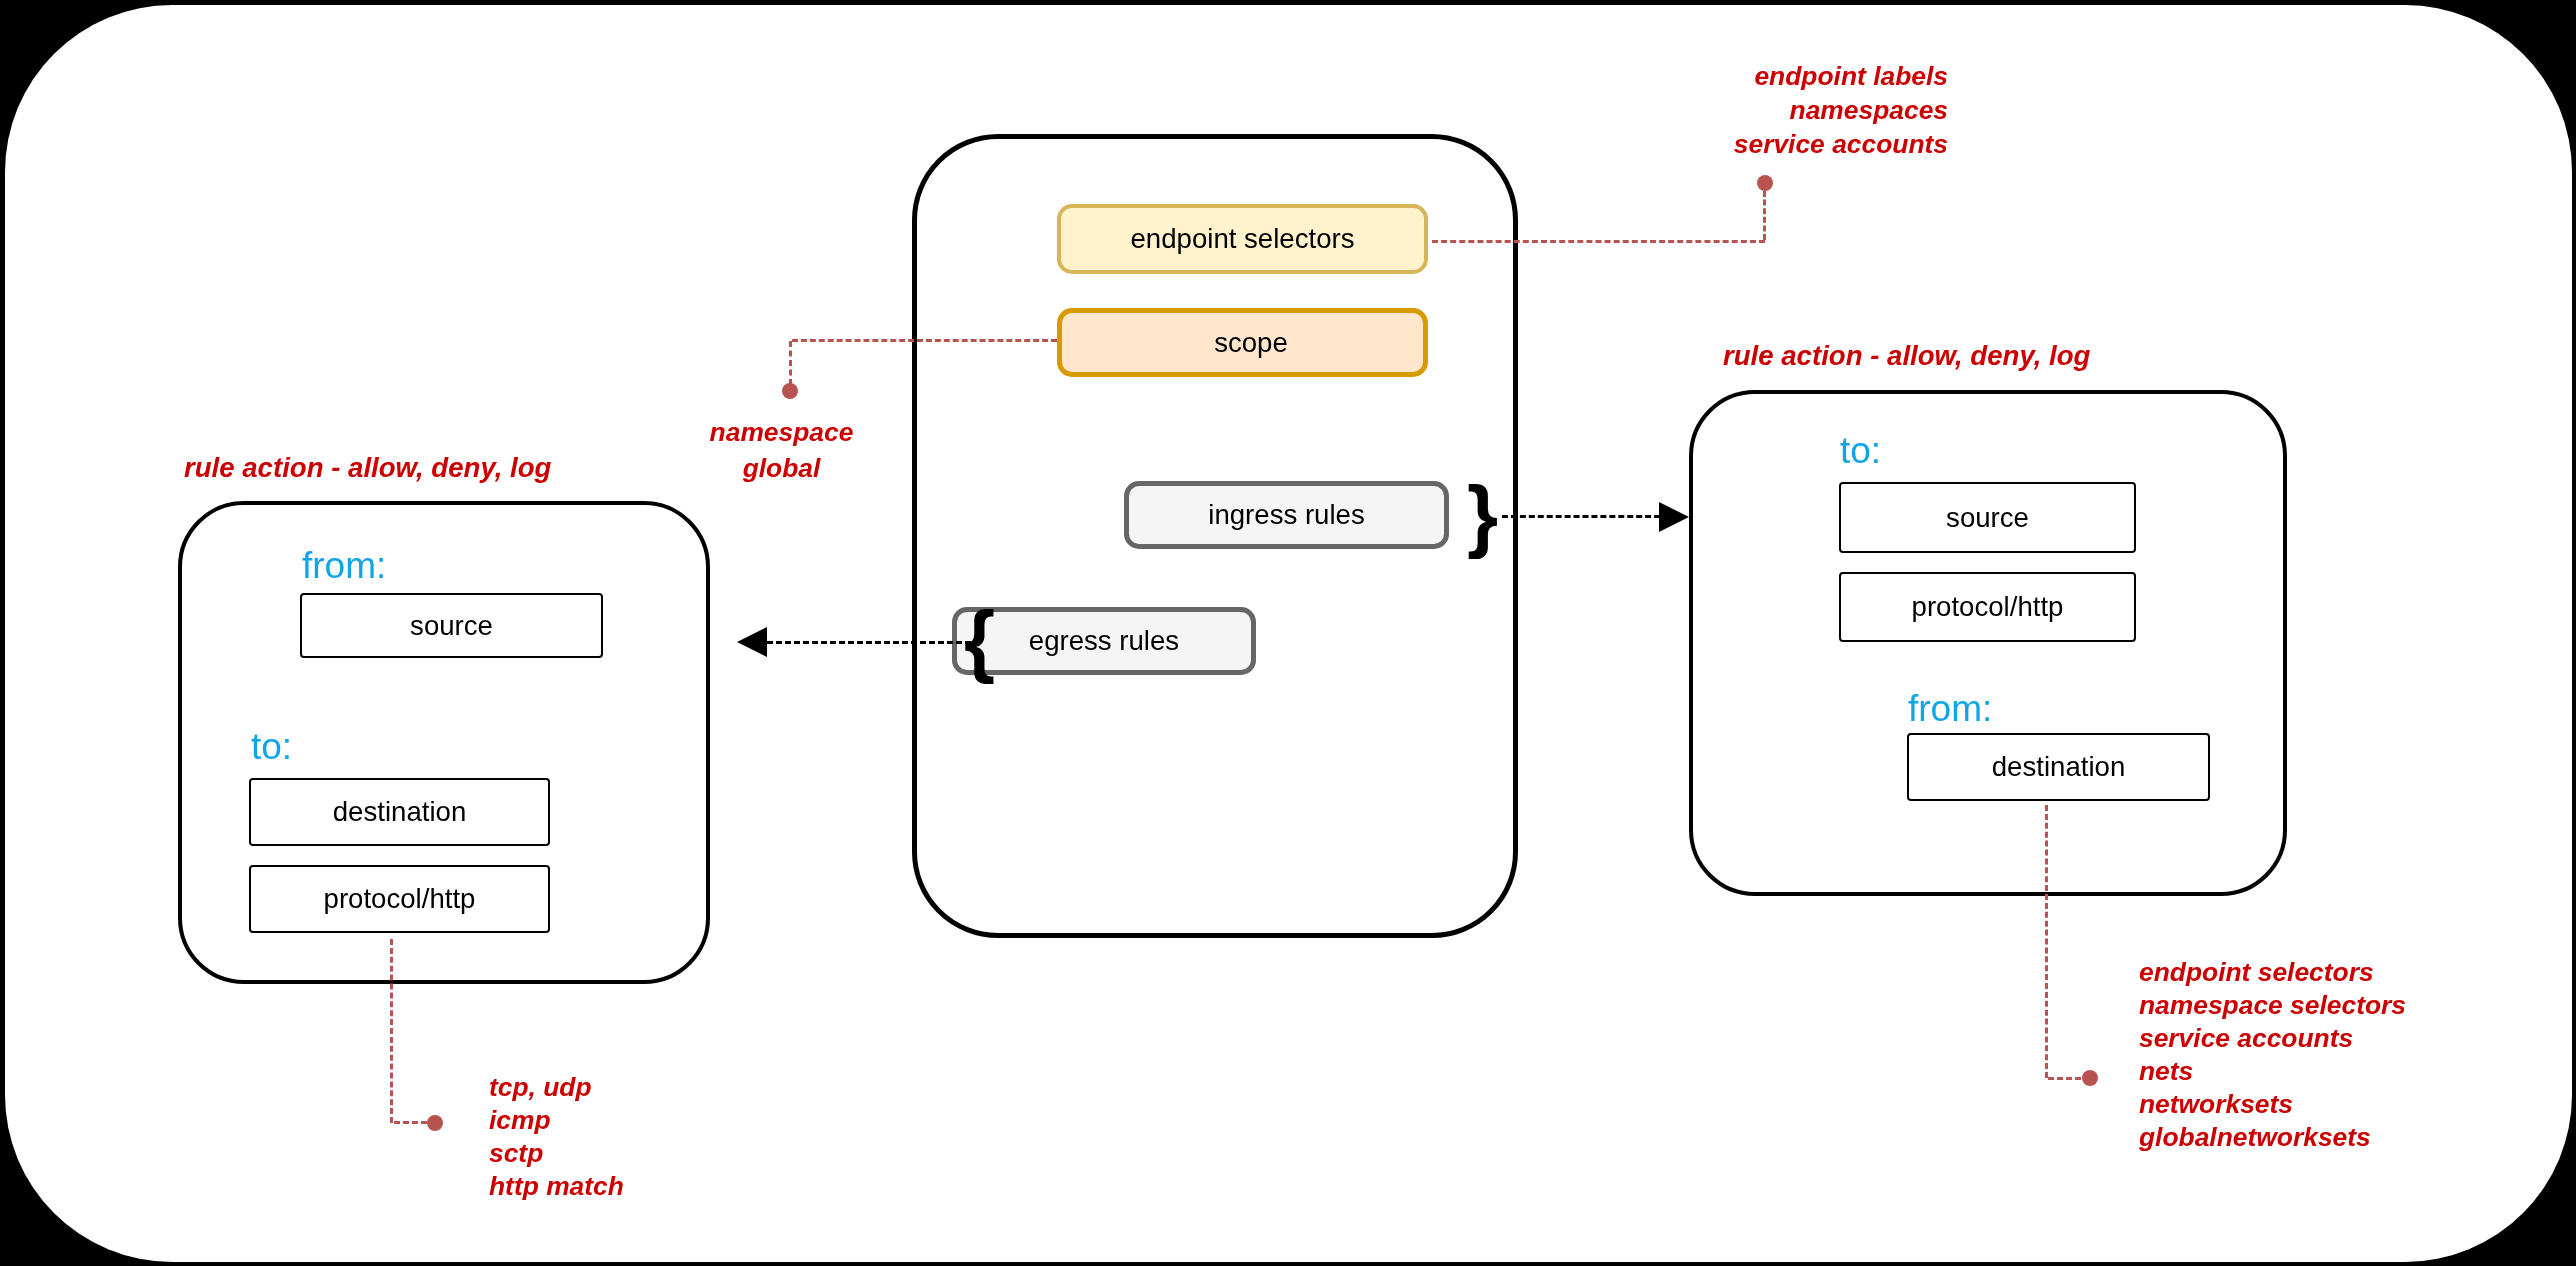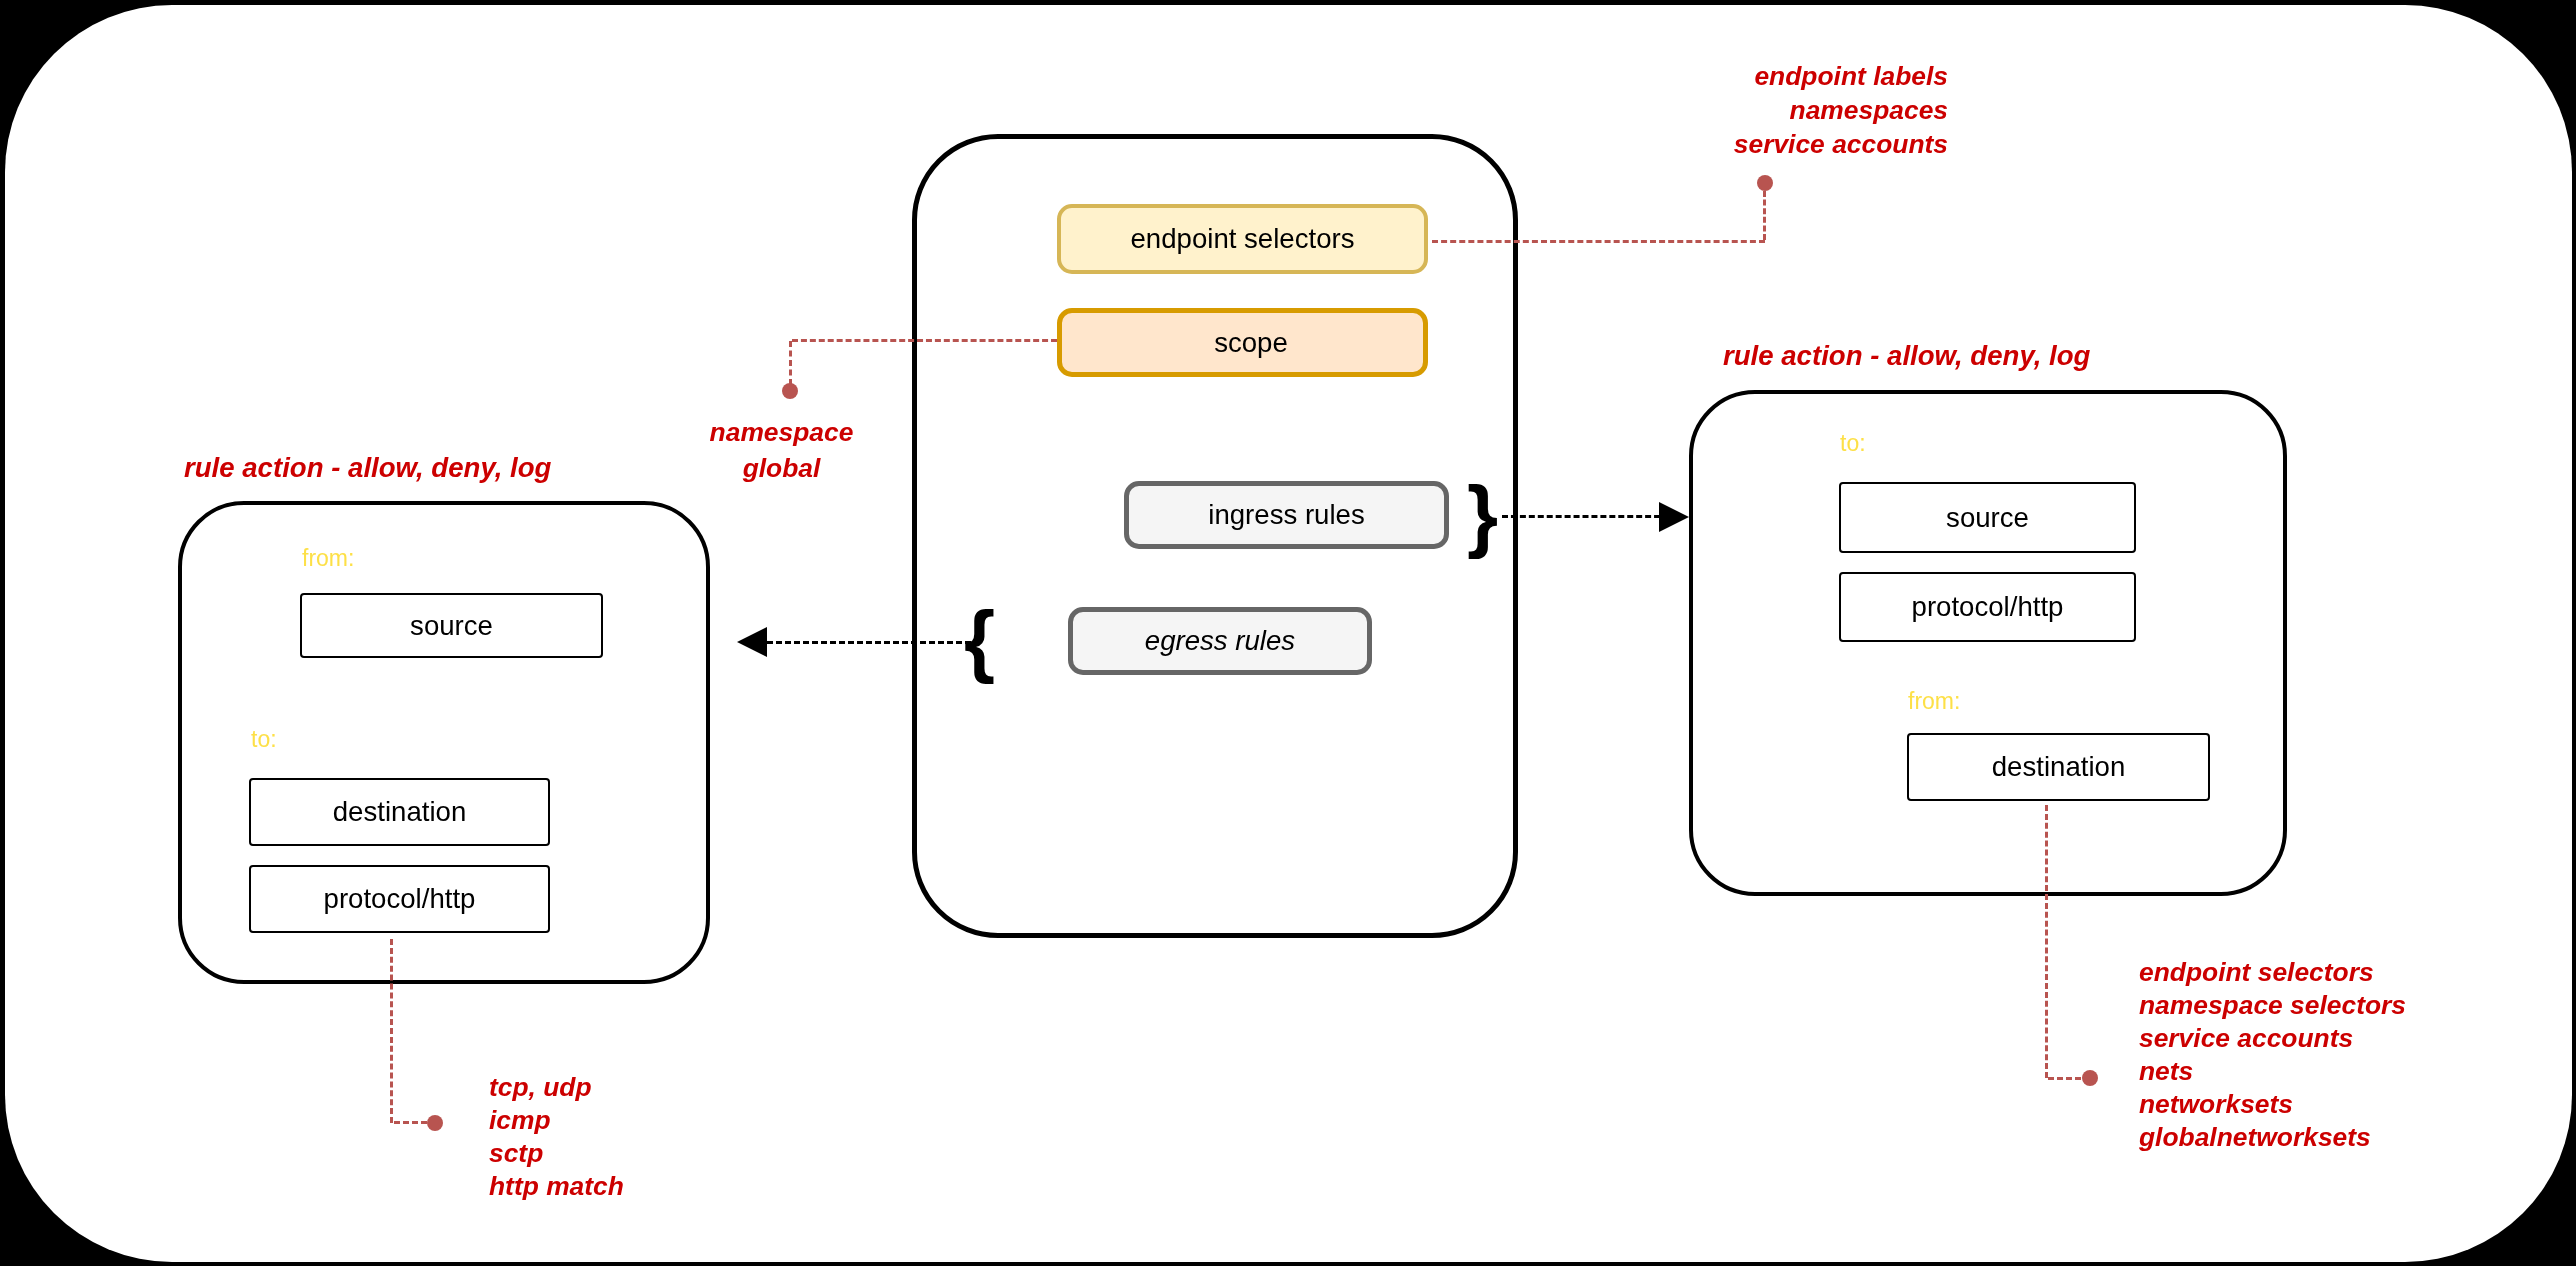--- a/index.html
+++ b/index.html
@@ -46,34 +46,34 @@
     white-space: nowrap;
   }
   .chip-yellow { background: #fff2cc; border: 4px solid #d6b656; border-radius: 15px; }
   .chip-orange { background: #ffe6cc; border: 5.2px solid #d79b00; border-radius: 15px; padding-left: 17px; }
   .chip-gray   { background: #f5f5f5; border: 5.2px solid #666666; border-radius: 15px; }
   .chip-white  { background: #ffffff; border: 2.9px solid #000000; border-radius: 4px; }
 
   #chip-endpoint-selectors { left: 1057px; top: 204px; width: 371px; height: 70px; }
   #chip-scope              { left: 1057px; top: 308px; width: 371px; height: 69px; }
   #chip-ingress            { left: 1124px; top: 481px; width: 325px; height: 68px; }
-  #chip-egress             { left: 1068px; top: 607px; width: 304px; height: 68px; font-style: italic; }
+  #chip-egress             { left: 952px; top: 607px; width: 304px; height: 68px; }
 
   #chip-source-left        { left: 300px; top: 593px; width: 303px; height: 65px; }
   #chip-destination-left   { left: 249px; top: 778px; width: 301px; height: 68px; }
   #chip-protocol-left      { left: 249px; top: 865px; width: 301px; height: 68px; }
 
   #chip-source-right       { left: 1839px; top: 482px; width: 297px; height: 71px; }
   #chip-protocol-right     { left: 1839px; top: 572px; width: 297px; height: 70px; }
   #chip-destination-right  { left: 1907px; top: 733px; width: 303px; height: 68px; }
 
   .plain-label {
     position: absolute;
-    font-size: 23px;
-    color: #fde047;
+    font-size: 37px;
+    color: #0ea5e9;
     white-space: nowrap;
   }
   #label-from-left  { left: 302px;  top: 545px; }
   #label-to-left    { left: 251px;  top: 726px; }
   #label-to-right   { left: 1840px; top: 430px; }
   #label-from-right { left: 1908px; top: 688px; }
 
   .red-title {
     position: absolute;
     font-size: 27.6px;

